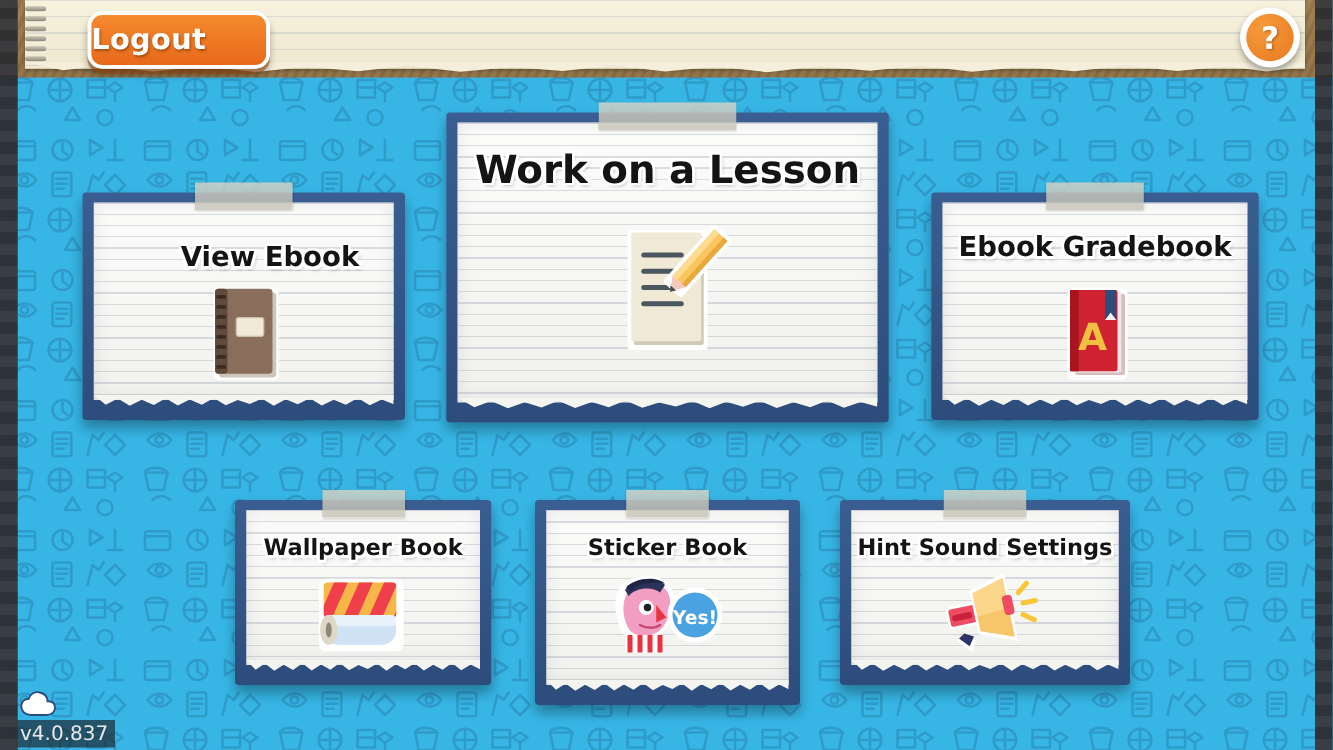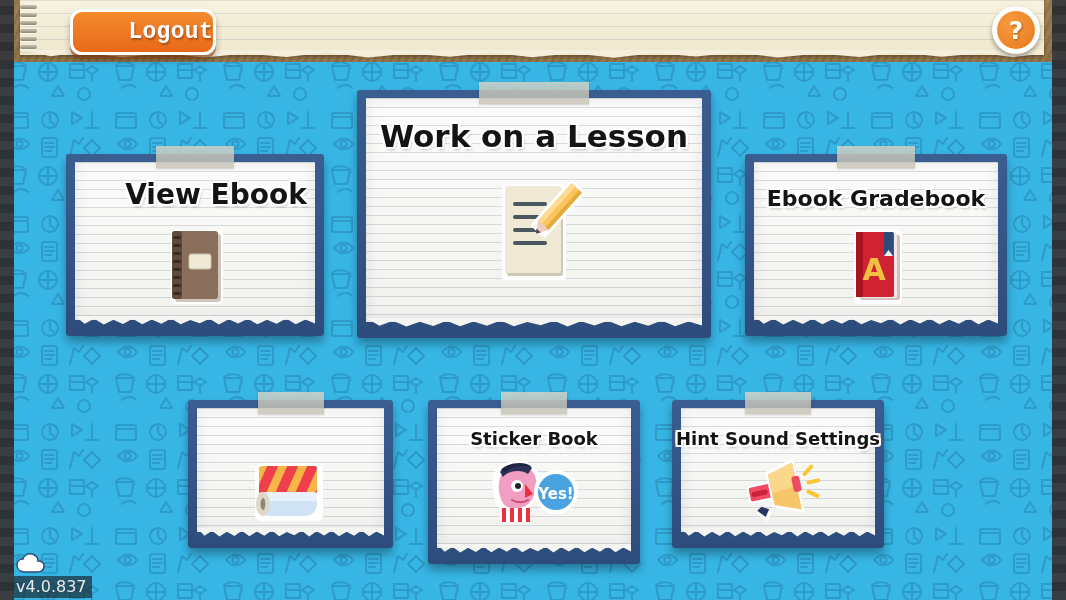--- a/index.html
+++ b/index.html
@@ -74,23 +74,22 @@
       -2px 0 #fff,2px 0 #fff,0 -2px #fff,0 2px #fff,
       -2px -2px #fff,2px -2px #fff,-2px 2px #fff,2px 2px #fff,
       3px 4px 2px rgba(0,0,0,.32);
   }
   .logout-btn{
     position:absolute;left:70px;top:9px;width:140px;height:40px;
     border-radius:12px;
     background:linear-gradient(180deg,#f58a2e,#e8691a);
     border:3px solid #fff;
     box-shadow:0 4px 0 rgba(150,70,15,.55),0 5px 6px rgba(0,0,0,.3);
-    display:flex;align-items:center;justify-content:flex-end;
+    display:flex;align-items:center;justify-content:flex-start;
     cursor:pointer;
-    font-family:Liberation Mono, monospace;
   }
   .logout-label{
     color:#fff;font-size:23px;font-weight:bold;letter-spacing:.3px;
     text-shadow:1px 2px 2px rgba(120,55,10,.6);
   }
   .help-btn{
     position:absolute;right:26px;top:6px;width:48px;height:48px;
     border-radius:50%;background:#fff;
     box-shadow:0 3px 5px rgba(0,0,0,.35);
     display:flex;align-items:center;justify-content:center;cursor:pointer;
@@ -149,39 +148,39 @@
   }
 
   
   #card-lesson{left:357px;top:90px;width:354px;height:248px;}
   #card-lesson .card-tape{width:110px;}
   #card-lesson .card-label{top:28px;font-size:31px;}
   #card-lesson .card-icon{top:78px;width:120px;height:130px;}
 
   #card-ebook{left:66px;top:154px;width:258px;height:182px;}
   #card-ebook .card-tape{width:78px;}
-  #card-ebook .card-label{top:24px;font-size:28px;padding-left:42px;}
+  #card-ebook .card-label{top:40px;font-size:22px;padding-left:42px;}
   #card-ebook .card-icon{top:68px;width:80px;height:88px;}
 
   #card-gradebook{left:745px;top:154px;width:262px;height:182px;}
   #card-gradebook .card-tape{width:78px;}
   #card-gradebook .card-label{top:32px;font-size:22px;}
   #card-gradebook .card-icon{top:68px;width:80px;height:88px;}
 
   #card-wallpaper{left:188px;top:400px;width:205px;height:148px;}
   #card-wallpaper .card-tape{width:66px;}
   #card-wallpaper .card-label{top:28px;font-size:18px;}
   #card-wallpaper .card-icon{top:58px;width:100px;height:70px;}
 
   #card-sticker{left:428px;top:400px;width:212px;height:164px;}
   #card-sticker .card-tape{width:66px;}
   #card-sticker .card-label{top:28px;font-size:18px;}
   #card-sticker .card-icon{top:56px;width:100px;height:74px;}
 
-  #card-hint{left:672px;top:400px;width:212px;height:148px;}
+  #card-hint{left:672px;top:400px;width:212px;height:148px;padding-left:20px;}
   #card-hint .card-tape{width:66px;}
   #card-hint .card-label{top:28px;font-size:18px;}
   #card-hint .card-icon{top:56px;width:100px;height:74px;}
 
   
   .cloud-icon{
     position:absolute;left:16px;bottom:26px;width:34px;height:22px;z-index:50;
     cursor:pointer;
   }
   .version{
@@ -331,20 +330,21 @@
         <text x="38" y="58" font-family="DejaVu Sans, sans-serif" font-size="30" font-weight="bold" fill="#f0c040" text-anchor="middle">A</text>
       </svg>
     </div>
   </div>
 
   <div class="card" id="card-wallpaper">
     <div class="card-frame"></div>
     <div class="card-paper"></div>
     <div class="card-torn"></div>
     <div class="card-tape"></div>
+    <div class="card-label">Wallpaper Book</div>
     <div class="card-icon">
       <svg viewBox="0 0 100 70" width="100" height="70">
         <defs>
           <clipPath id="wpclip">
               <rect x="18" y="8" width="58" height="28" rx="3"></rect>
             </clipPath>
         </defs>
         <rect x="14" y="5" width="68" height="58" rx="6" fill="#fff"></rect>
         <rect x="18" y="8" width="58" height="28" rx="3" fill="#f7b648"></rect>
         <g clip-path="url(#wpclip)">

